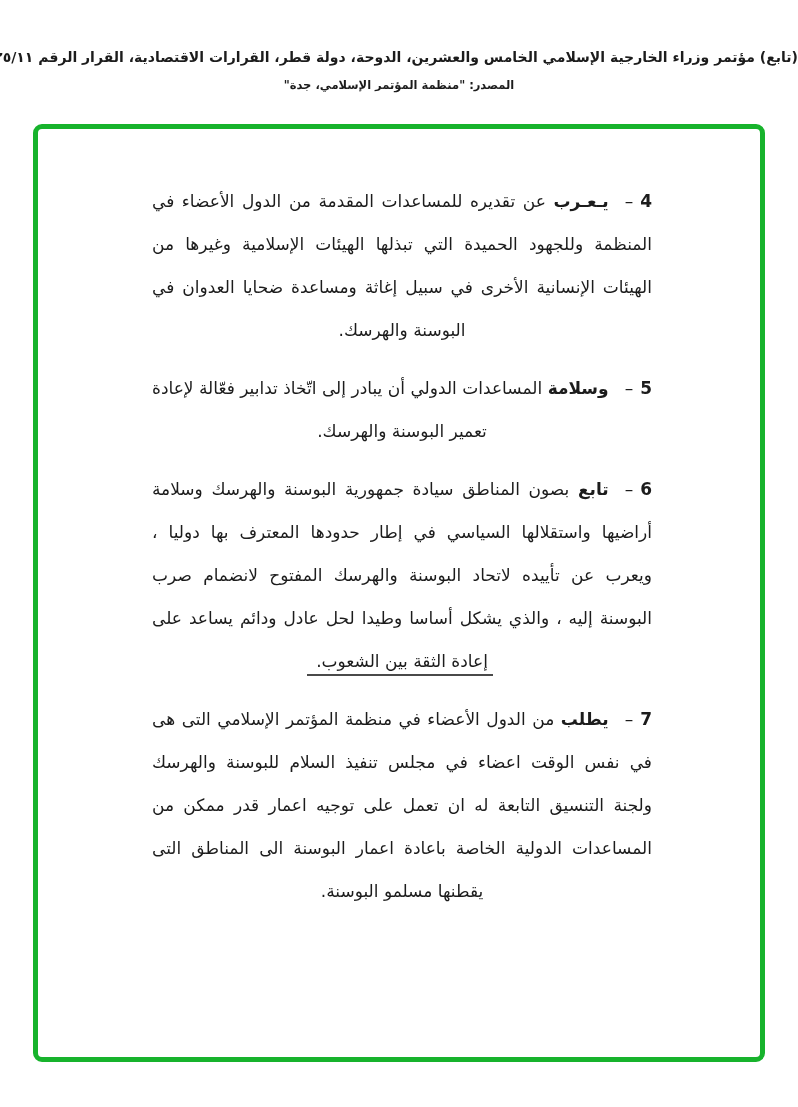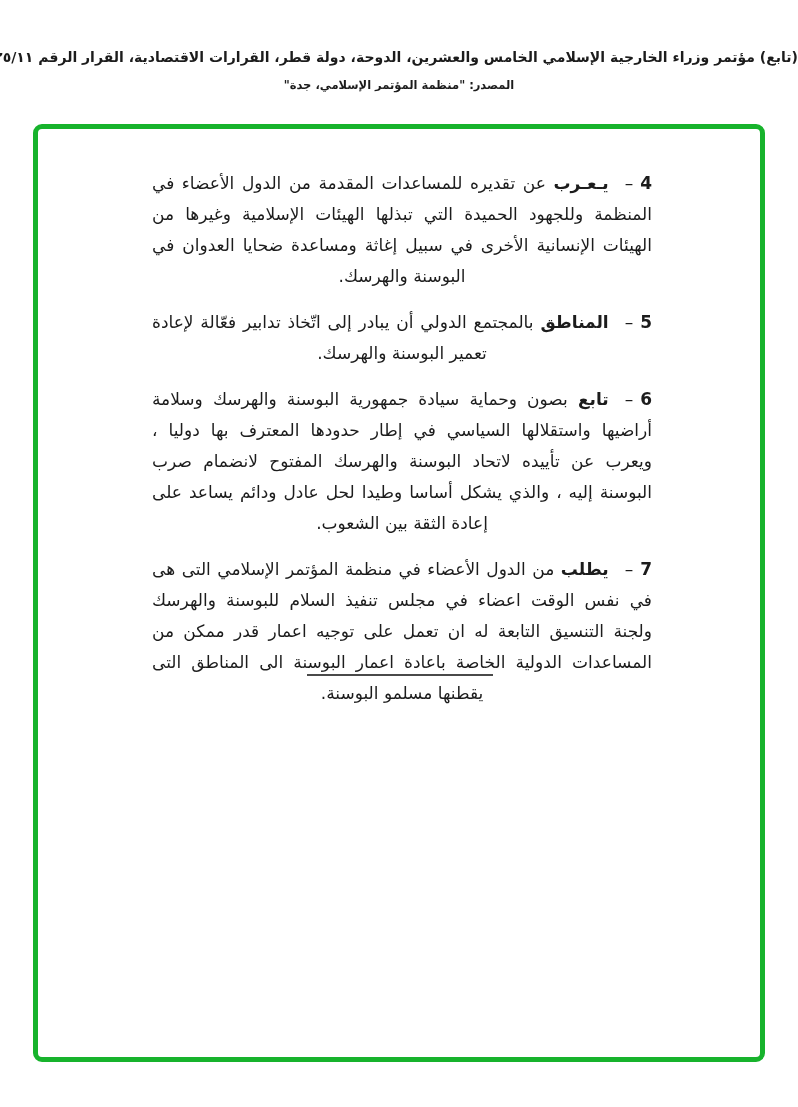--- a/index.html
+++ b/index.html
@@ -50,23 +50,23 @@
   }
   
   .clauses {
     position: absolute;
     top: 168px;
     right: 146px;
     width: 500px;
     direction: rtl;
   }
   .clause {
-    margin: 0 0 15px 0;
+    margin: 12px 0 15px 0;
     font-size: 17px;
-    line-height: 31px;
+    line-height: 43px;
     text-align: justify;
     text-align-last: center;
   }
   .clause .num {
     font-weight: bold;
   }
   .clause .dash {
     margin: 0 7px 0 16px;
   }
   .clause .lead {
@@ -95,27 +95,27 @@
 <div class="green-frame"></div>
 
 <main class="clauses">
 
   <p class="clause">
     <span class="num">4</span><span class="dash">–</span><b class="lead">يـعـرب</b>
     <span class="body">عن تقديره للمساعدات المقدمة من الدول الأعضاء في المنظمة وللجهود الحميدة التي تبذلها الهيئات الإسلامية وغيرها من الهيئات الإنسانية الأخرى في سبيل إغاثة ومساعدة ضحايا العدوان في البوسنة والهرسك.</span>
   </p>
 
   <p class="clause">
-    <span class="num">5</span><span class="dash">–</span><b class="lead">المناطق</b>
-    <span class="body">بالمجتمع الدولي أن يبادر إلى اتّخاذ تدابير فعّالة لإعادة تعمير البوسنة والهرسك.</span>
+    <span class="num">5</span><span class="dash">–</span><b class="lead">وسلامة</b>
+    <span class="body">المساعدات الدولي أن يبادر إلى اتّخاذ تدابير فعّالة لإعادة تعمير البوسنة والهرسك.</span>
   </p>
 
   <p class="clause">
     <span class="num">6</span><span class="dash">–</span><b class="lead">تابع</b>
-    <span class="body">بصون وحماية سيادة جمهورية البوسنة والهرسك وسلامة أراضيها واستقلالها السياسي في إطار حدودها المعترف بها دوليا ، ويعرب عن تأييده لاتحاد البوسنة والهرسك المفتوح لانضمام صرب البوسنة إليه ، والذي يشكل أساسا وطيدا لحل عادل ودائم يساعد على إعادة الثقة بين الشعوب.</span>
+    <span class="body">بصون المناطق سيادة جمهورية البوسنة والهرسك وسلامة أراضيها واستقلالها السياسي في إطار حدودها المعترف بها دوليا ، ويعرب عن تأييده لاتحاد البوسنة والهرسك المفتوح لانضمام صرب البوسنة إليه ، والذي يشكل أساسا وطيدا لحل عادل ودائم يساعد على إعادة الثقة بين الشعوب.</span>
   </p>
 
   <p class="clause">
     <span class="num">7</span><span class="dash">–</span><b class="lead">يطلب</b>
     <span class="body">من الدول الأعضاء في منظمة المؤتمر الإسلامي التى هى في نفس الوقت اعضاء في مجلس تنفيذ السلام للبوسنة والهرسك ولجنة التنسيق التابعة له ان تعمل على توجيه اعمار قدر ممكن من المساعدات الدولية الخاصة باعادة اعمار البوسنة الى المناطق التى يقطنها مسلمو البوسنة.</span>
   </p>
 
 
 </main>
 

